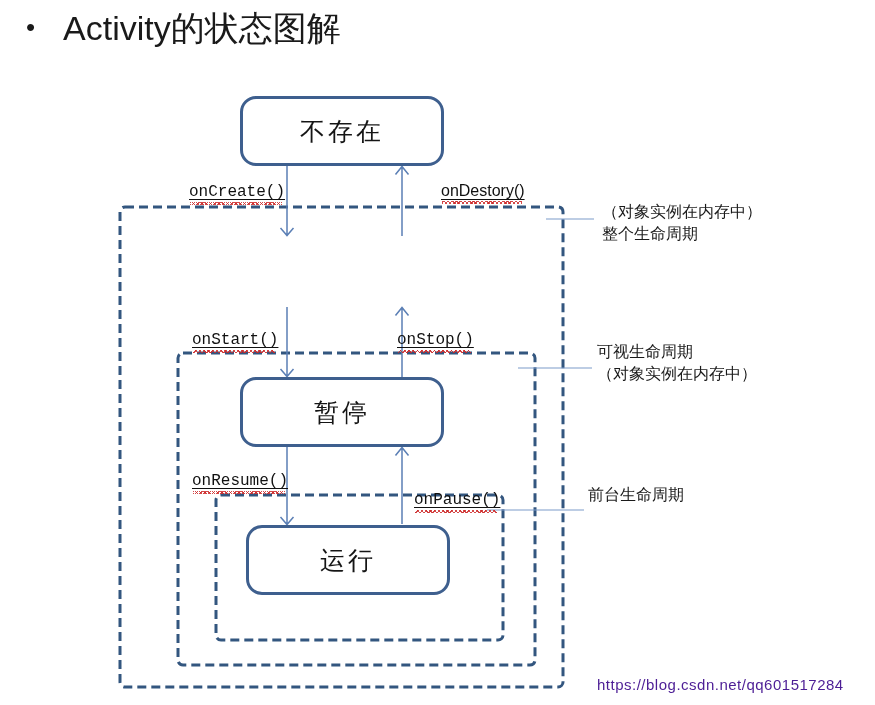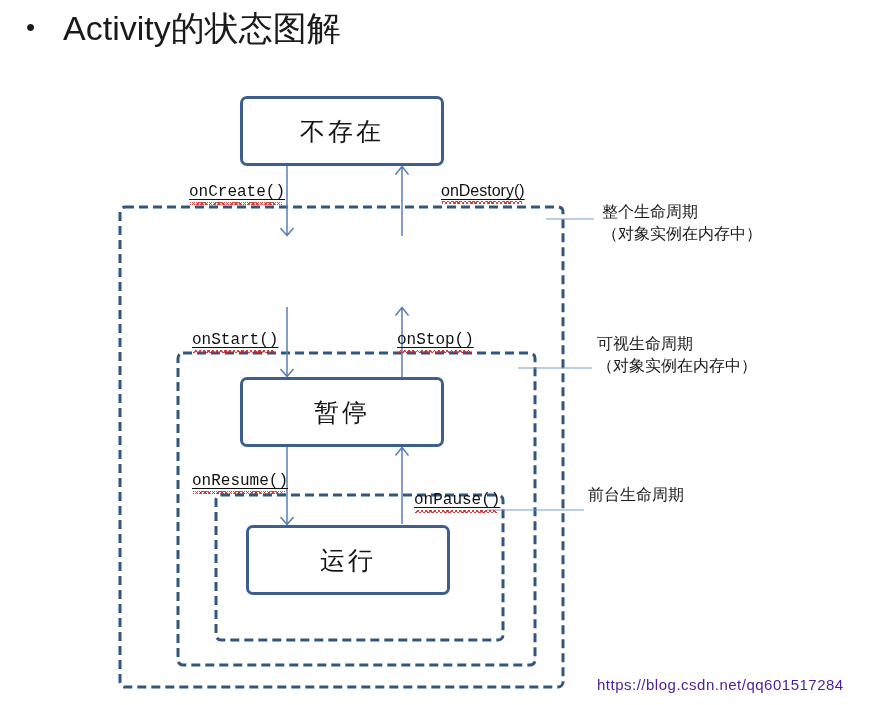--- a/index.html
+++ b/index.html
@@ -19,21 +19,21 @@
   .title .bullet { font-size:26px; margin-right:28px; transform:translateY(-2px); }
   svg.layer { position:absolute; left:0; top:0; z-index:1; }
   .dash { fill:none; stroke:#33567F; stroke-width:3; stroke-dasharray:9 5; }
   .arrow { fill:none; stroke:#5B7FB5; stroke-width:1.5; }
   .leader { stroke:#7D9CC9; stroke-width:1.2; }
   .state-box {
     position:absolute; z-index:2;
     width:204px; height:70px;
     box-sizing:border-box;
     border:3.5px solid #3E5F8E;
-    border-radius:7px;
+    border-radius:16px;
     background:#ffffff;
     display:flex; align-items:center; justify-content:center;
     font-size:25px; letter-spacing:3px; color:#151515;
   }
   .tlabel {
     position:absolute; z-index:3;
     font-size:16px; color:#111;
     white-space:nowrap;
   }
   .mono { font-family:"Liberation Mono", monospace; }
@@ -114,24 +114,24 @@
   <div class="tlabel mono" style="left:192px; top:472px;">
     <span class="ul">onResume()</span>
     <span class="squiggle"></span>
   </div>
   <div class="tlabel mono" style="left:414px; top:472px;margin-top:19px;">
     <span class="ul">onPause()</span>
     <span class="squiggle"></span>
   </div>
 
   <div class="annot" style="left:602px; top:201px;">
+    <div>（对象实例在内存中）</div>
     <div>整个生命周期</div>
-    <div>（对象实例在内存中）</div>
   </div>
-  <div class="annot" style="left:597px; top:333px;">
+  <div class="annot" style="left:597px; top:341px;">
     <div>可视生命周期</div>
     <div>（对象实例在内存中）</div>
   </div>
   <div class="annot" style="left:588px; top:484px;">
     <div>前台生命周期</div>
   </div>
 
   <div class="watermark">https://blog.csdn.net/qq601517284</div>
 
 </div>

